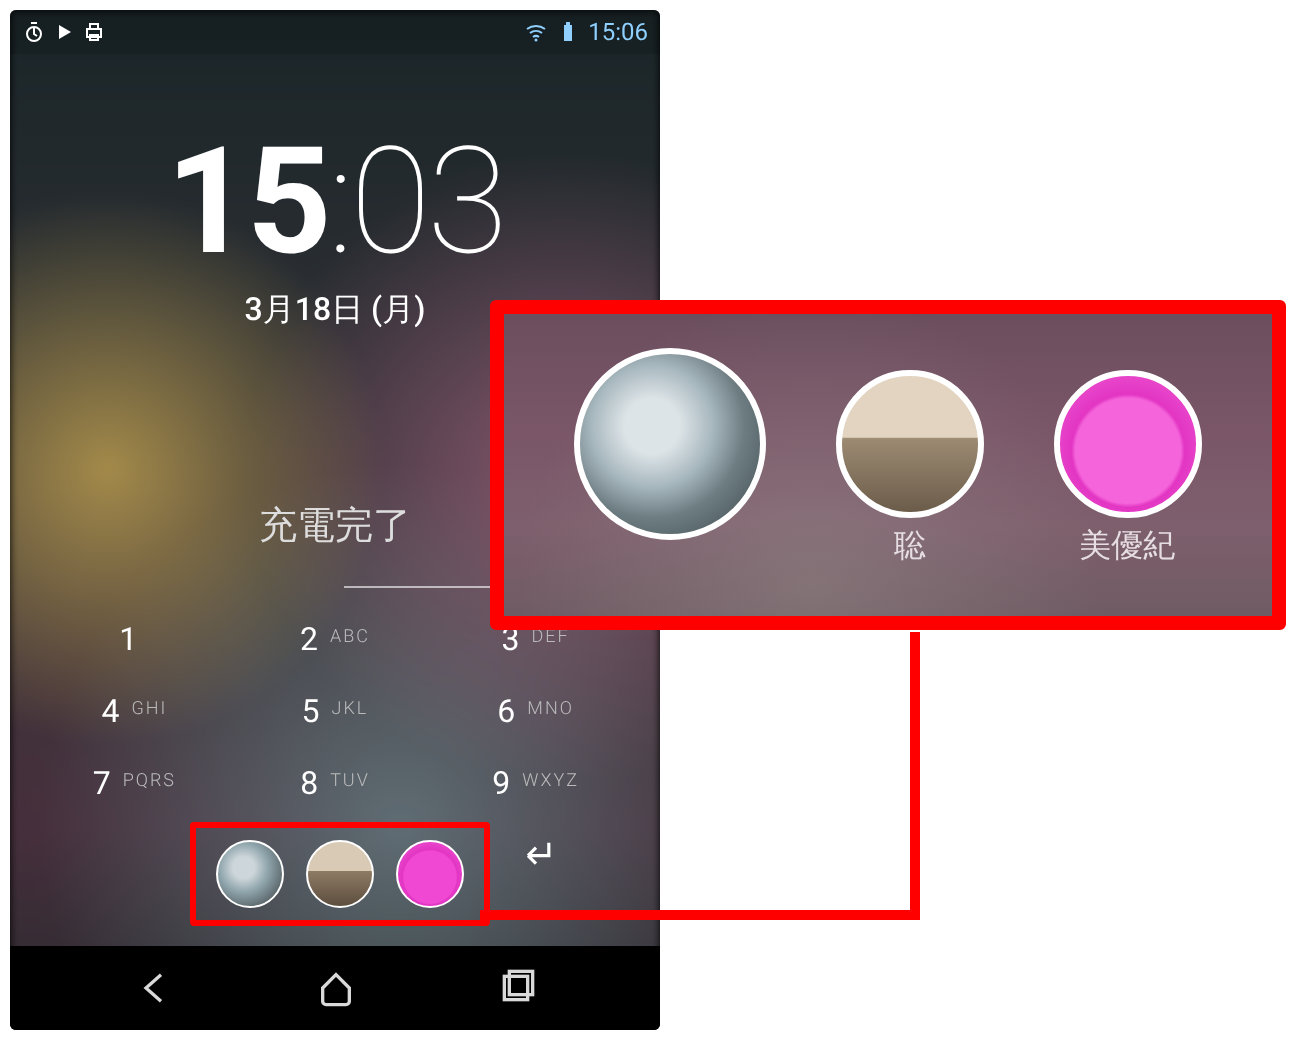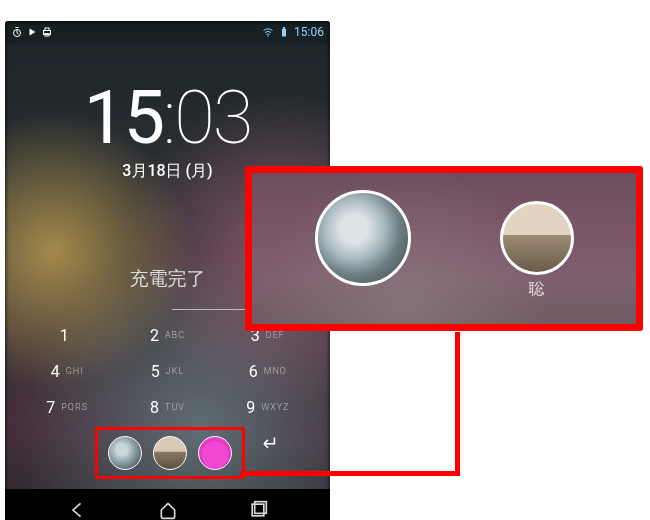--- a/index.html
+++ b/index.html
@@ -1,32 +1,32 @@
 <!DOCTYPE html>
 <html><head>
 <meta charset="utf-8">
 <style>
   html,body{margin:0;padding:0;width:650px;height:520px;background:#fff;font-family:Roboto,"Helvetica Neue",Arial,sans-serif;overflow:hidden;}
-  .canvas{position:relative;width:650px;height:380px;margin-top:16px;}
+  .canvas{position:relative;width:650px;height:380px;}
   
   .phone{position:absolute;left:5px;top:5px;width:325px;height:510px;background:#000;border-radius:3px;overflow:hidden;}
   .wallpaper{position:absolute;inset:0;background:
     radial-gradient(circle at 15% 45%,rgba(255,210,90,0.55),transparent 35%),
     radial-gradient(circle at 85% 45%,rgba(210,120,160,0.5),transparent 40%),
     radial-gradient(circle at 60% 80%,rgba(120,170,170,0.5),transparent 40%),
     linear-gradient(180deg,#1a2528 0%,#2b2e33 30%,#3a3438 55%,#462f3c 80%,#2a2a2e 100%);
     filter:blur(2px);}
   .status{position:absolute;top:0;left:0;right:0;height:22px;display:flex;align-items:center;justify-content:space-between;padding:0 6px;color:#fff;font-size:12px;background:rgba(0,0,0,0.15);}
   .status-left{display:flex;gap:3px;align-items:center;}
   .ic{width:12px;height:12px;display:inline-flex;align-items:center;justify-content:center;}
   .ic svg{width:12px;height:12px;}
   .status-right{display:flex;gap:4px;align-items:center;color:#8fd0ff;}
   .clock{position:absolute;top:60px;left:0;right:0;text-align:center;color:#fff;}
   .clock-time{font-size:74px;font-weight:100;letter-spacing:-2px;line-height:1;}
-  .clock-time .hh{font-weight:400;}
+  .clock-time .hh{font-weight:700;}
   .clock-date{font-size:16px;margin-top:6px;font-weight:500;}
   .charge{position:absolute;top:245px;left:0;right:0;text-align:center;color:#ddd;font-size:19px;}
   .pinrow{position:absolute;top:266px;right:16px;display:flex;align-items:center;}
   .pininput{width:110px;height:22px;border-bottom:1px solid rgba(255,255,255,0.6);}
   .bksp{width:26px;height:18px;margin-left:6px;display:flex;align-items:center;justify-content:center;}
   .keypad{position:absolute;top:296px;left:12px;right:12px;}
   .krow{display:flex;}
   .key{flex:1;height:36px;display:flex;align-items:center;justify-content:center;color:#fff;font-size:14px;font-weight:300;gap:6px;}
   .key .d{font-size:16px;font-weight:400;}
   .key .l{font-size:9px;letter-spacing:1px;color:#bbb;text-align:center;}
@@ -203,15 +203,19 @@
     <div class="callout-bg"></div>
     <div class="callout-row">
       <div class="av-lg-wrap">
         <div class="av-lg a1"></div>
         <div class="uname"></div>
       </div>
       <div class="av-lg-wrap">
         <div class="av-md a2"></div>
         <div class="uname">聡</div>
       </div>
+      <div class="av-lg-wrap">
+        <div class="av-md a3"></div>
+        <div class="uname">美優紀</div>
+      </div>
     </div>
   </div>
 </div>
 
 </body></html>

